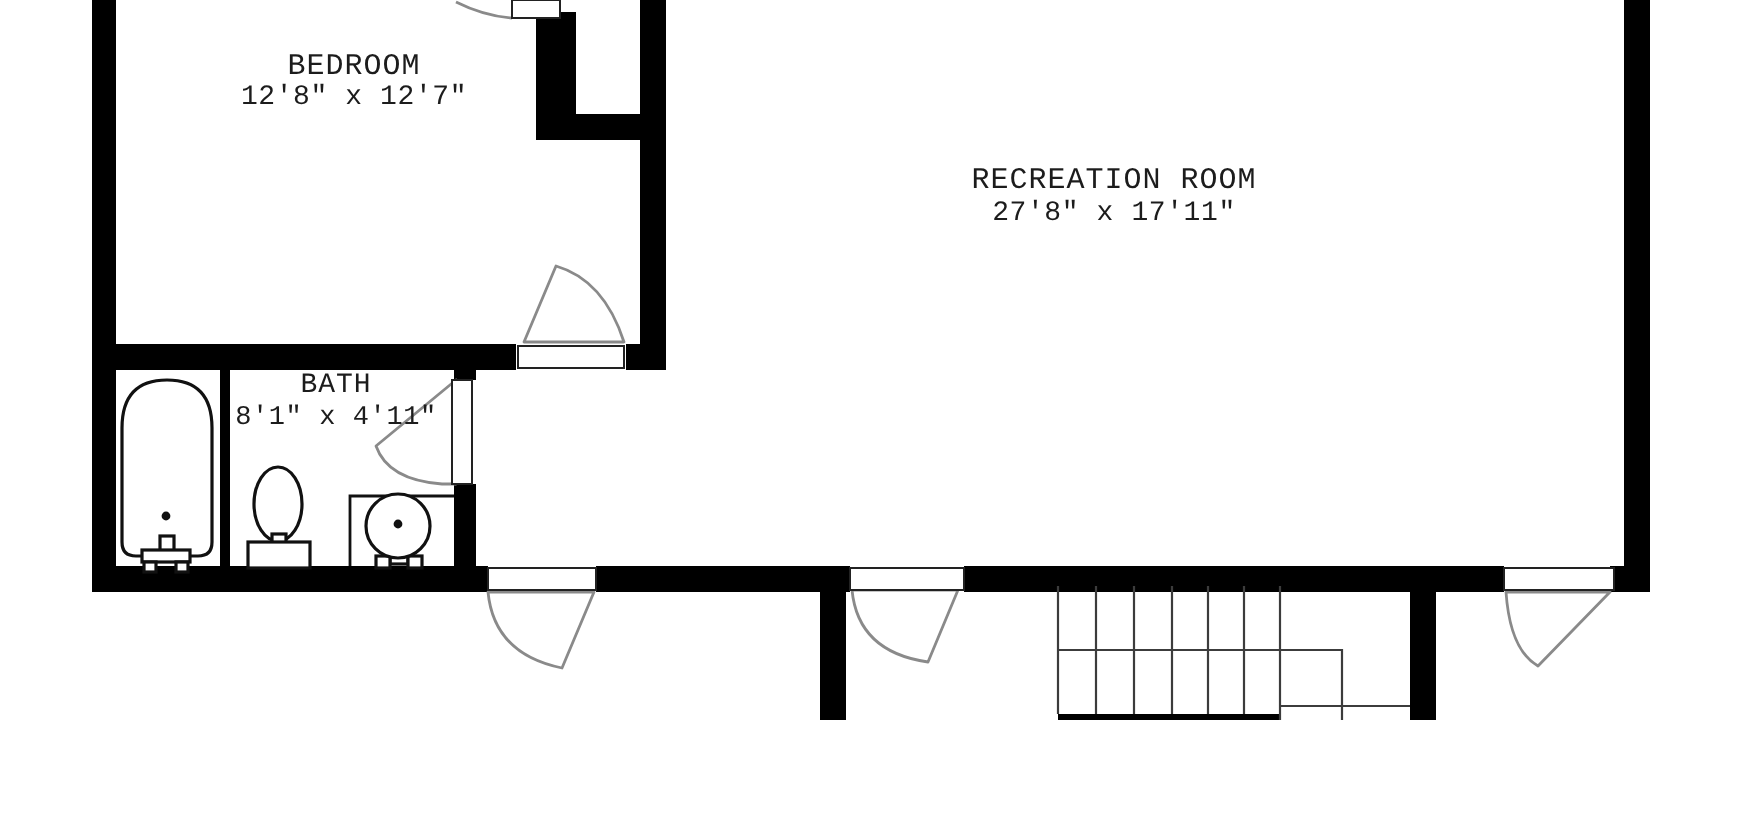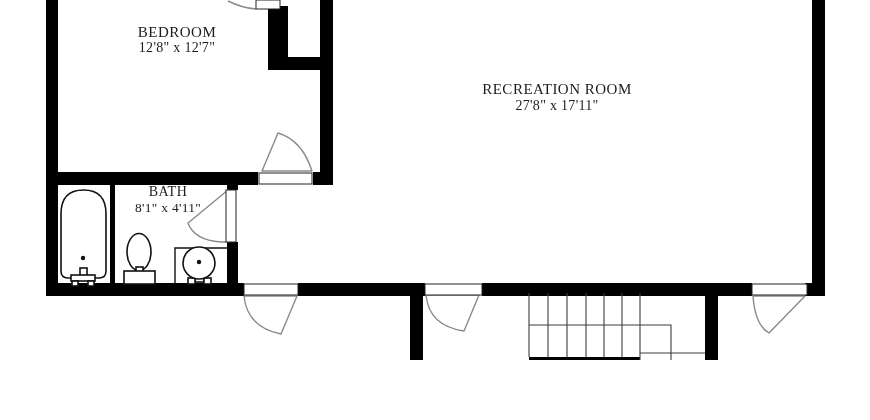--- a/index.html
+++ b/index.html
@@ -1,21 +1,21 @@
 <!DOCTYPE html>
 <html><head>
 <meta charset="utf-8">
 <style>
   html,body{margin:0;padding:0;background:#ffffff;}
   #plan{
     position:relative;
     width:870px;height:360px;
     background:#ffffff;
     overflow:hidden;
-    font-family:Liberation Serif, serif;
+    font-family:Liberation Mono, monospace;
   }
   svg{display:block;}
   .room-label{fill:#1c1c1c;font-weight:400;}
   .lbl-main{font-size:15px;letter-spacing:0.5px;}
   .lbl-dim{font-size:14px;letter-spacing:0.3px;}
   .lbl-main-sm{font-size:14px;letter-spacing:0.5px;}
   .lbl-dim-sm{font-size:13.5px;letter-spacing:0.3px;}
   .wall{fill:#000000;stroke:none;}
   .leaf{fill:#ffffff;stroke:#222222;stroke-width:1;}
   .fan{fill:#ffffff;stroke:#8a8a8a;stroke-width:1.4;stroke-linejoin:round;}

